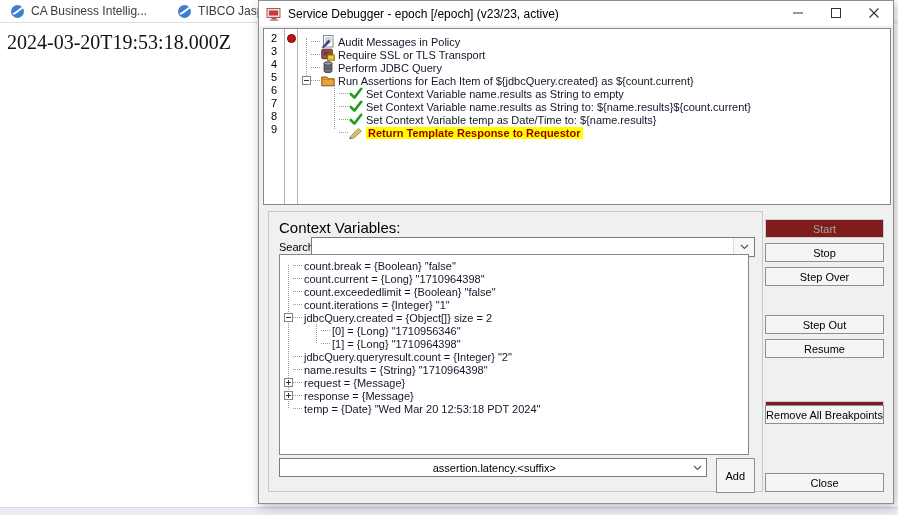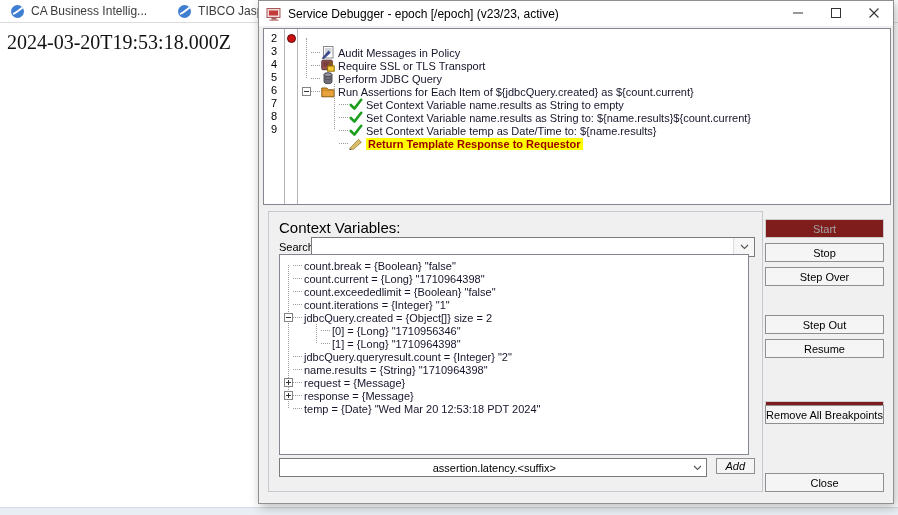--- a/index.html
+++ b/index.html
@@ -50,21 +50,21 @@
   
   .policy-panel {
     position: absolute; left: 4px; top: 27px; width: 628px; height: 177px;
     background: #ffffff; border: 1px solid #828790; display: flex;
   }
   .col-lines { width: 21px; border-right: 1px solid #b4b4b4; padding-top: 3px; }
   .col-bp { width: 13px; border-right: 1px solid #b4b4b4; padding-top: 3px; }
   .lnum { height: 13px; line-height: 13px; text-align: center; font-size: 11px; color: #000; }
   .bp-cell { height: 13px; display: flex; align-items: center; justify-content: center; }
   .bp-dot { width: 9px; height: 9px; border-radius: 50%; background: #cc1111; border: 1px solid #5a0a0a; }
-  .tree-area { flex: 1; position: relative; padding-top: 17px; overflow: hidden; }
+  .tree-area { flex: 1; position: relative; padding-top: 6px; overflow: hidden; }
   .p-row { height: 13px; display: flex; align-items: center; white-space: nowrap; }
   .p-row .label { font-size: 11px; color: #15152a; margin-left: 3px; }
   .p-row .label.hl { background: #ffff00; font-weight: bold; color: #990000; padding: 0 2px; }
   .stub { width: 9px; border-top: 1px dotted #9a9a9a; flex: 0 0 9px; }
   .slot { width: 9px; height: 9px; flex: 0 0 9px; position: relative; }
   .exp { width: 9px; height: 9px; flex: 0 0 9px; border: 1px solid #848484; background: #fff; position: relative; }
   .exp::before { content: ""; position: absolute; left: 1px; right: 1px; top: 3px; border-top: 1px solid #333; }
   .exp.plus::after { content: ""; position: absolute; top: 1px; bottom: 1px; left: 3px; border-left: 1px solid #333; }
   .tree-ic { width: 14px; height: 13px; flex: 0 0 14px; margin-left: 1px; }
   .spine { position: absolute; border-left: 1px dotted #9a9a9a; width: 0; }
@@ -93,23 +93,23 @@
     background: #fff; border: 1px solid #828790; padding-top: 4px; overflow: hidden;
   }
   .v-row { height: 13px; display: flex; align-items: center; white-space: nowrap; position: relative; }
   .v-row .label { font-size: 11px; color: #15152a; margin-left: 2px; }
   #spine-root-vars { left: 8px; top: 10px; height: 143px; }
   #spine-kids-vars { left: 36px; top: 69px; height: 19px; }
   .addvar-row { position: absolute; left: 10px; top: 246px; right: 7px; height: 19px; display: flex; }
   .bottom-combo { width: 434px; height: 19px; padding-right: 4px; }
   .bottom-combo .val { flex: 1; font-size: 11px; padding-left: 16px; color: #000; white-space: nowrap; overflow: hidden; text-align: center; }
   .add-btn {
-    margin-left: 9px; width: 40px; height: 16px; font-size: 11px;
+    margin-left: 9px; width: 40px; height: 35px; font-size: 11px;
     font-family: "Liberation Sans", sans-serif;
-    background: #f5f5f5; border: 1px solid #8f8f8f; color: #000; font-style: italic;
+    background: #f5f5f5; border: 1px solid #8f8f8f; color: #000;
   }
 
   
   .btn-col { position: absolute; left: 506px; top: 0; width: 119px; height: 504px; }
   .dbtn {
     position: absolute; left: 0; width: 119px; height: 19px;
     font-size: 11px; font-family: "Liberation Sans", sans-serif;
     background: #f5f5f5; border: 1px solid #8f8f8f; color: #000;
     display: flex; align-items: center; justify-content: center; cursor: default;
   }

